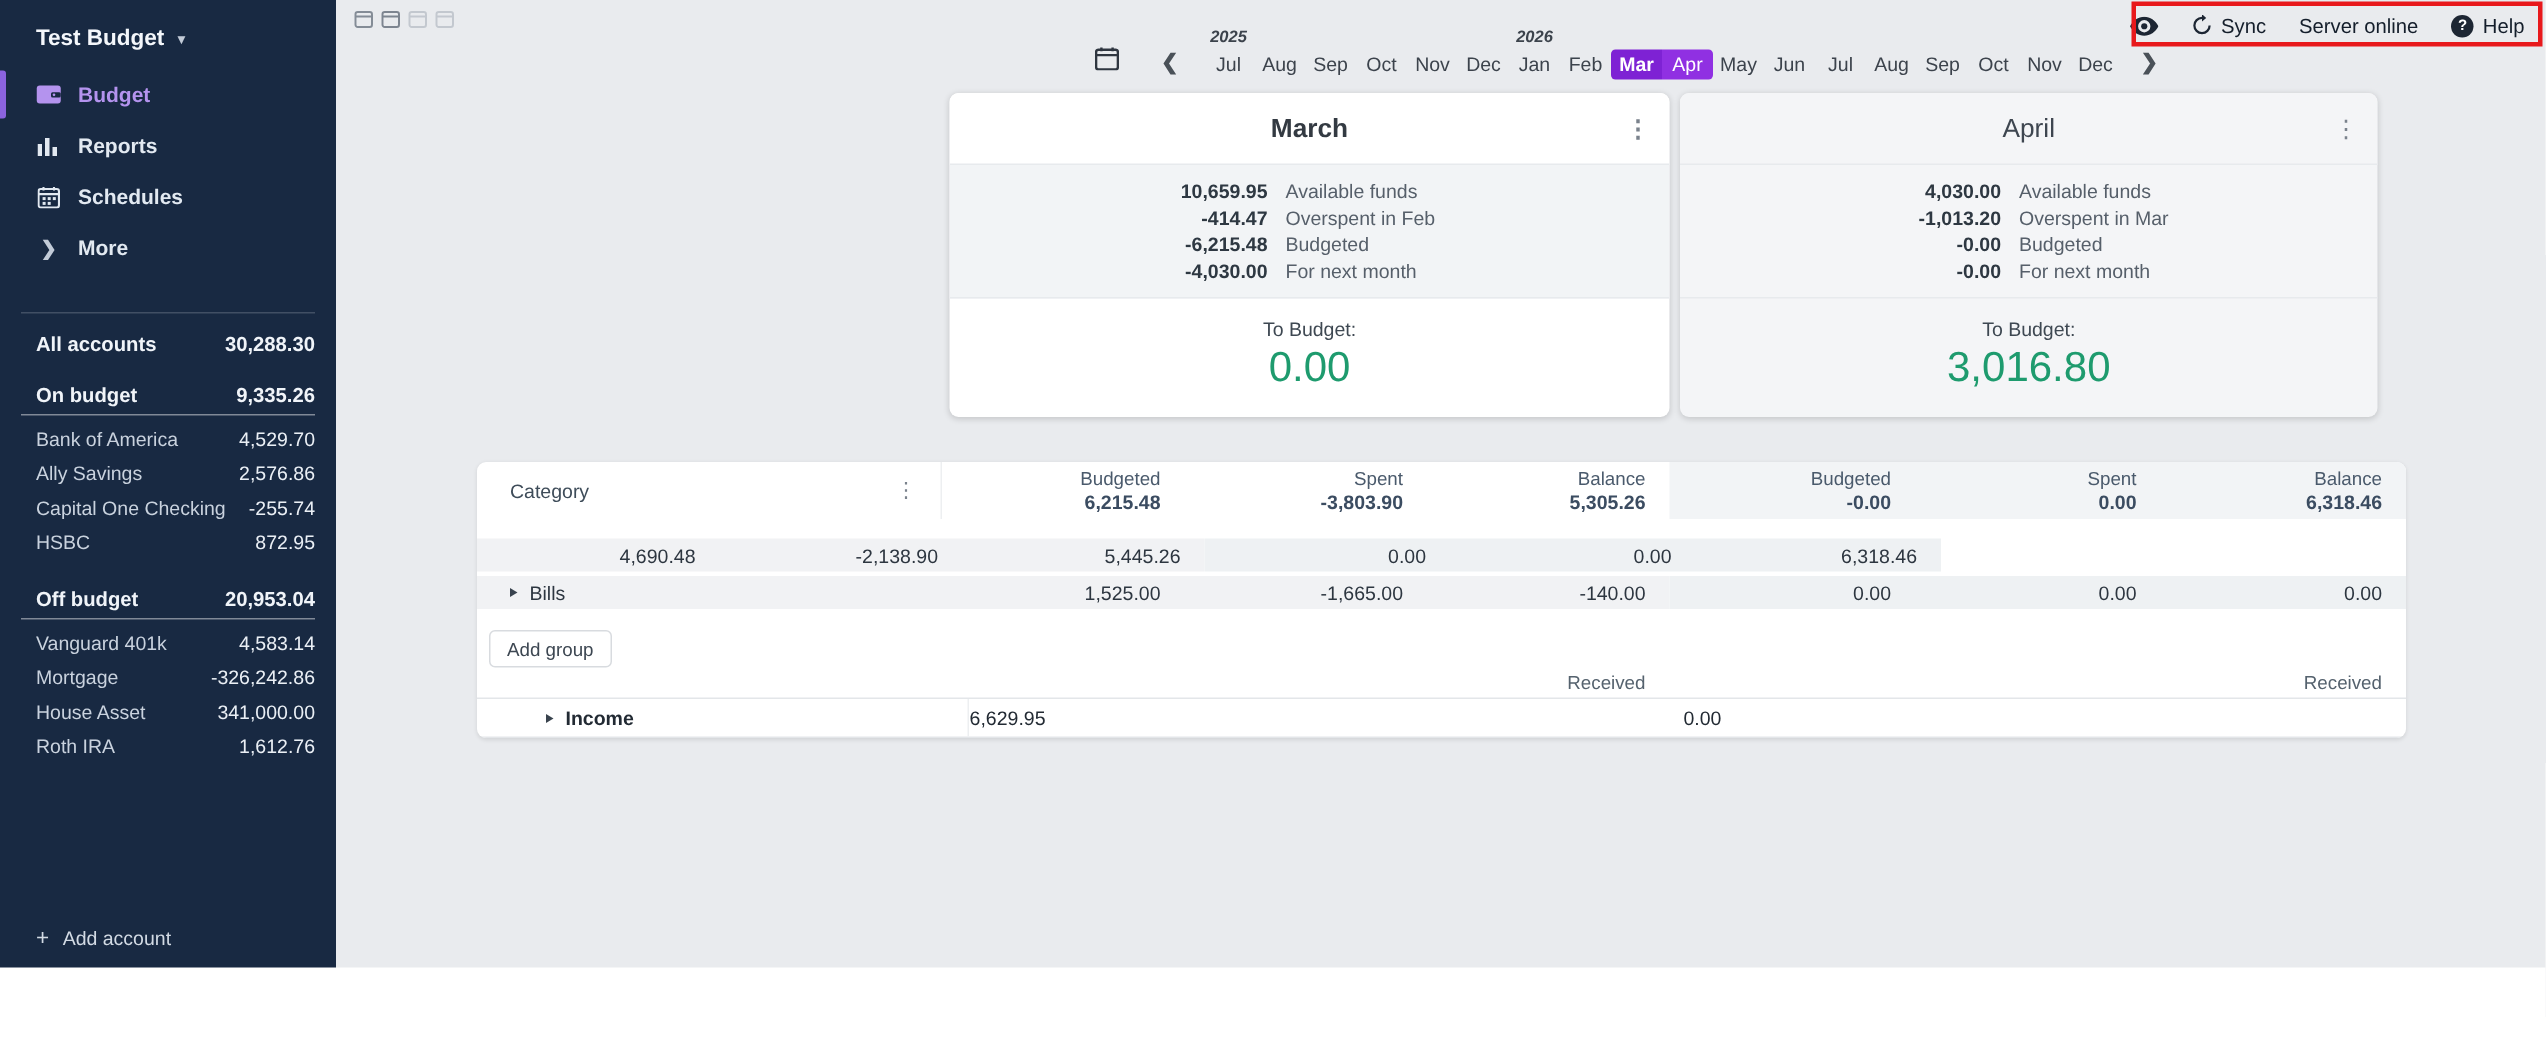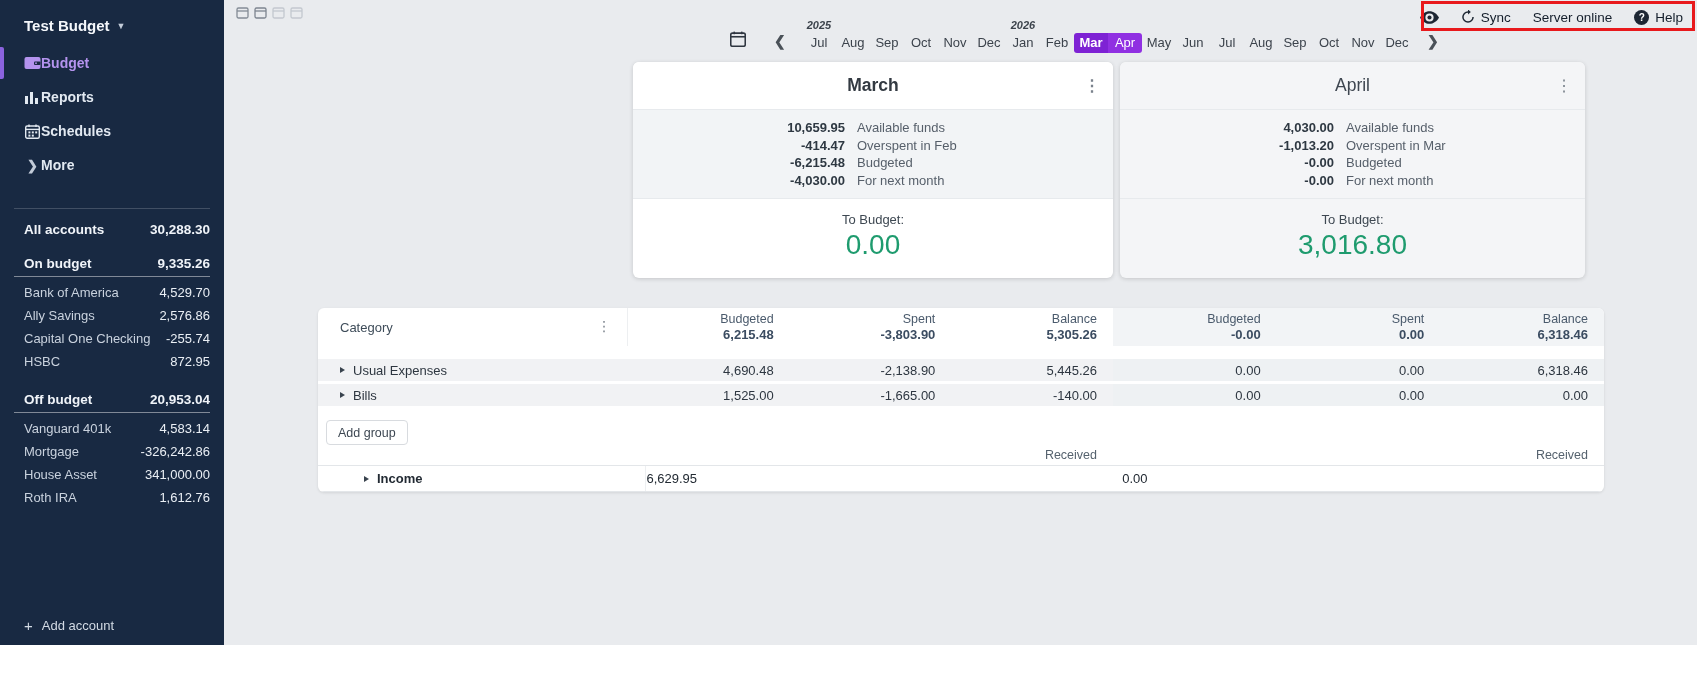--- a/index.html
+++ b/index.html
@@ -6,21 +6,21 @@
   html,body { width:1697px; height:698px; background:#ffffff;
     font-family:"Liberation Sans", sans-serif; overflow:hidden; }
   .app { position:absolute; top:0; left:0; width:1697px; height:645px; }
 
   
   .sidebar { position:absolute; top:0; left:0; width:224px; height:645px;
     background:#182942; color:#dde5ee; }
   .side-title { display:flex; align-items:center; gap:7px; padding:17px 24px 12px;
     font-size:15px; font-weight:700; color:#f4f7fb; cursor:pointer; }
   .caret { font-size:9px; color:#c2cbd8; }
-  .nav-item { position:relative; display:flex; align-items:center; 
+  .nav-item { position:relative; display:flex; align-items:center; gap:11px;
     padding:8px 24px; font-size:14px; font-weight:700; color:#e2e9f1; cursor:pointer; height:34px;}
   .nav-item .nicon { width:17px; display:flex; justify-content:center; }
   .nav-item.active { color:#b493ee; }
   .nav-item.active::before { content:''; position:absolute; left:0; top:1px; bottom:1px;
     width:4px; background:#8b63de; border-radius:0 2px 2px 0; }
   .side-sep { border-top:1px solid rgba(255,255,255,0.18); margin:26px 14px 0; }
   .acct-hdr-wrap { margin:0 14px; }
   .acct-hdr-wrap.underlined { border-bottom:1px solid rgba(255,255,255,0.45); padding-bottom:5px; }
   .acct-hdr { display:flex; justify-content:space-between; padding:6px 0 0 10px;
     font-size:13.5px; font-weight:700; color:#f0f4f9; cursor:pointer; }
@@ -407,24 +407,20 @@
               <div class="htot">0.00</div>
             </div>
           <div class="hcell">
               <div class="hlab">Balance</div>
               <div class="htot">6,318.46</div>
             </div>
         </div>
       </div>
 
       <div class="g-row">
-        <div class="g-cat">
-            <span class="tri"></span>
-            <span>Usual Expenses</span>
-          </div>
         <div class="side-m">
           <div class="vcell">4,690.48</div>
           <div class="vcell">-2,138.90</div>
           <div class="vcell">5,445.26</div>
         </div>
         <div class="side-a">
           <div class="vcell">0.00</div>
           <div class="vcell">0.00</div>
           <div class="vcell">6,318.46</div>
         </div>

